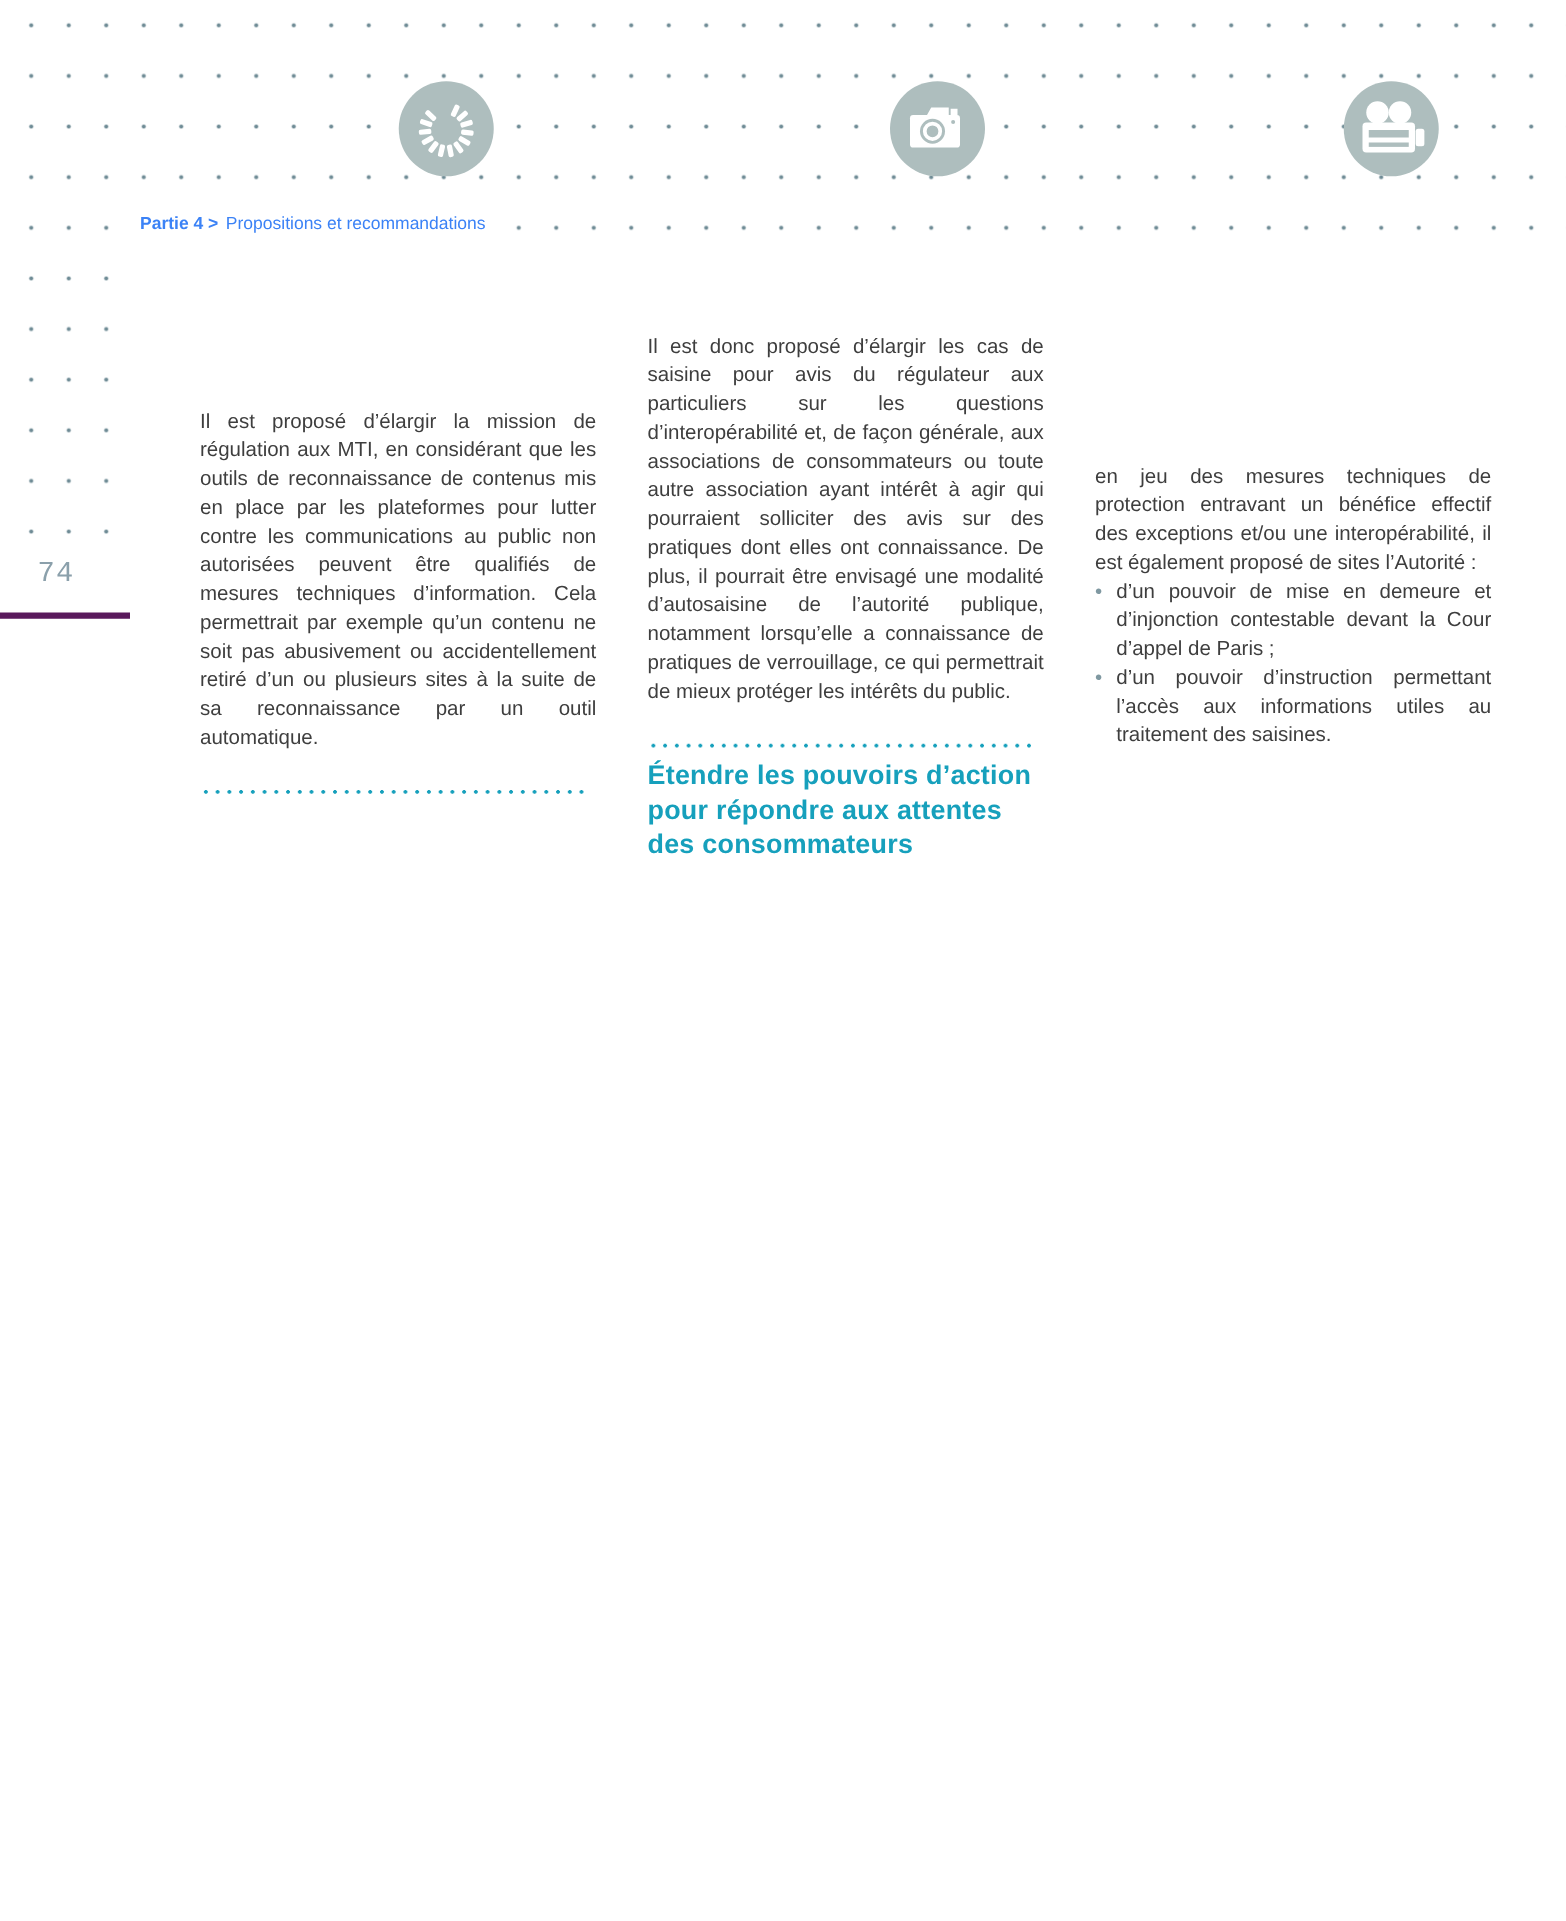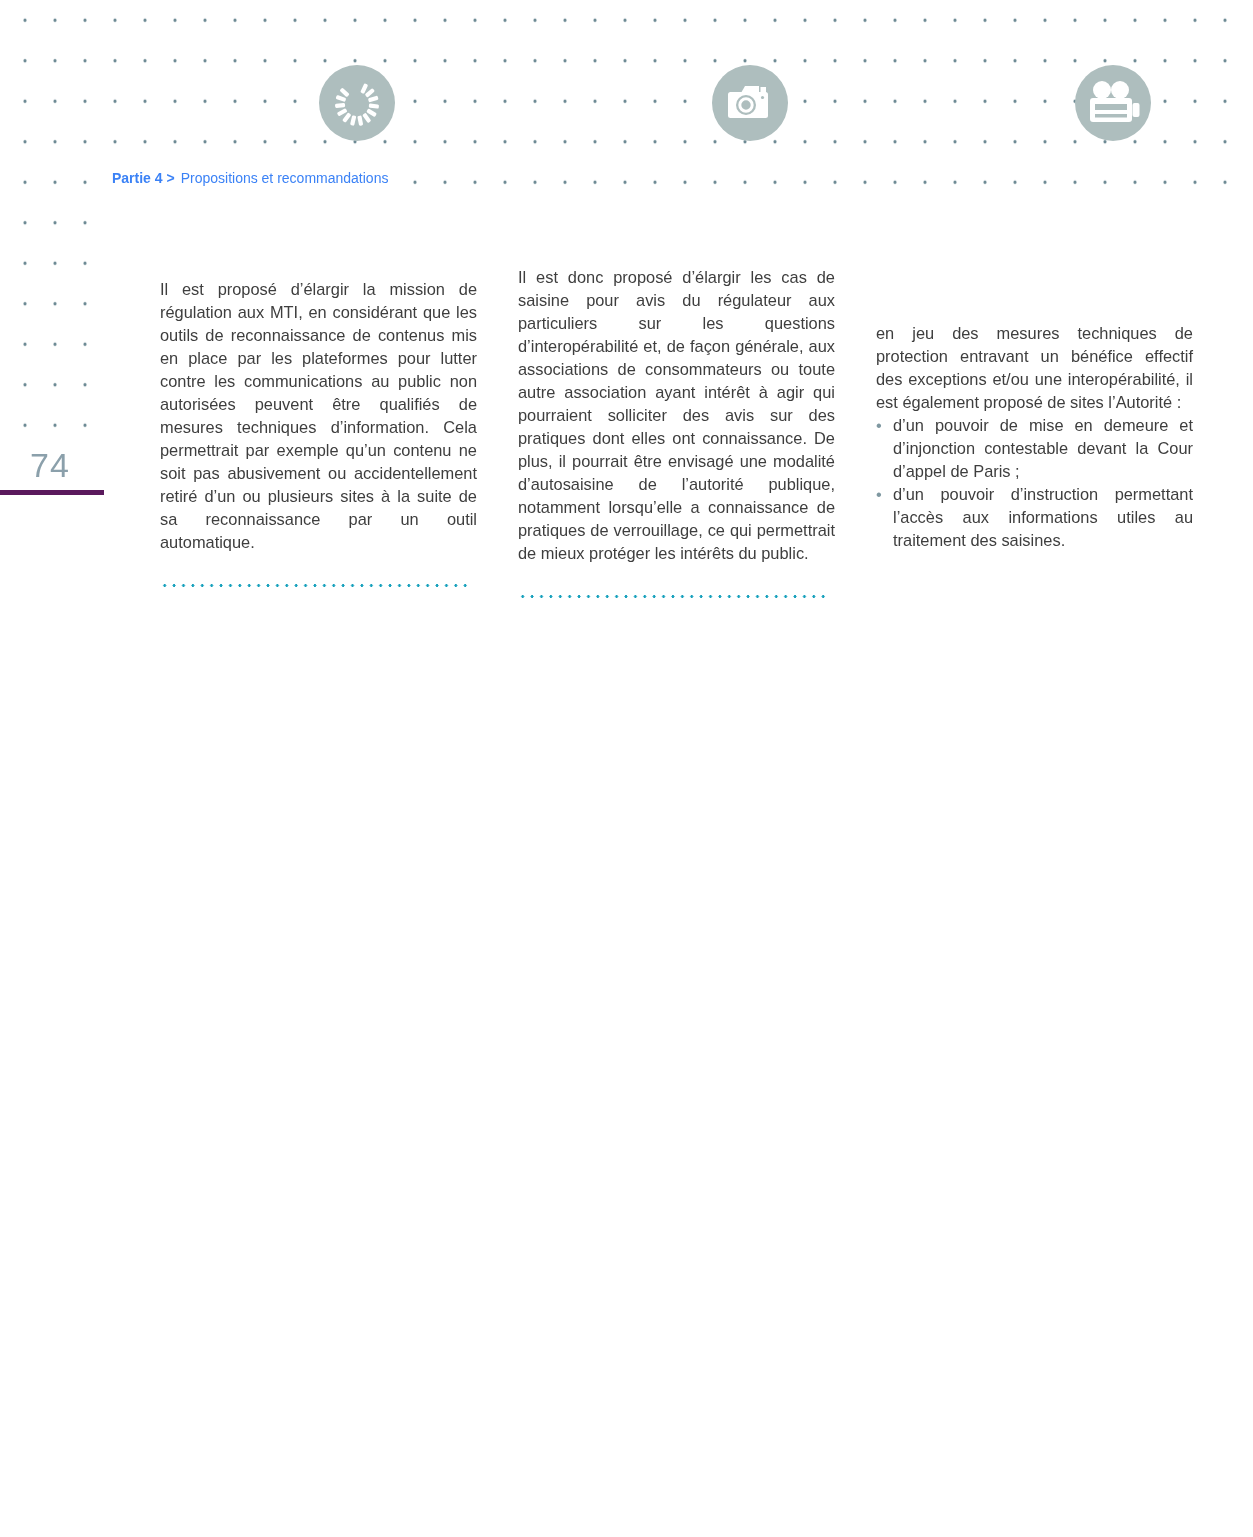--- a/index.html
+++ b/index.html
@@ -28,22 +28,23 @@
   
   .page-header{
     position:absolute;left:100px;top:166px;background:#ffffff;
     padding:4px 14px 4px 12px;font-size:14px;color:#3b82f6;white-space:nowrap;
   }
   .page-header .part-label{font-weight:bold;}
   .page-header .part-title{margin-left:6px;}
 
   
   .page-number{
-    position:absolute;left:30px;top:446px;font-size:34px;color:#8ba0ab;
+    position:absolute;left:30px;top:446px;font-size:23px;color:#8ba0ab;
     letter-spacing:1px;
+    font-family:Liberation Mono, monospace;
   }
   .page-number-rule{
     position:absolute;left:0;top:490px;width:104px;height:5px;background:#5a195c;
   }
 
   
   .content{
     position:absolute;left:160px;top:266px;width:1013px;
     display:flex;gap:41px;align-items:center;
   }
@@ -131,20 +132,23 @@
 <div class="content">
 
   <div class="col">
     <p>Il est proposé d’élargir la mission de régulation aux MTI, en considérant que les outils de reconnaissance de contenus mis en place par les plateformes pour lutter contre les communications au public non autorisées peuvent être qualifiés de mesures techniques d’information. Cela permettrait par exemple qu’un contenu ne soit pas abusivement ou accidentellement retiré d’un ou plusieurs sites à la suite de sa reconnaissance par un outil automatique.</p>
     <div class="dotted-leader"></div>
   </div>
 
   <div class="col">
     <p>Il est donc proposé d’élargir les cas de saisine pour avis du régulateur aux particuliers sur les questions d’interopérabilité et, de façon générale, aux associations de consommateurs ou toute autre association ayant intérêt à agir qui pourraient solliciter des avis sur des pratiques dont elles ont connaissance. De plus, il pourrait être envisagé une modalité d’autosaisine de l’autorité publique, notamment lorsqu’elle a connaissance de pratiques de verrouillage, ce qui permettrait de mieux protéger les intérêts du public.</p>
     <div class="dotted-leader"></div>
+    <h2 class="section-heading">Étendre les pouvoirs d’action
+pour répondre aux attentes
+des consommateurs</h2>
   </div>
 
   <div class="col">
     <p class="intro">en jeu des mesures techniques de protection entravant un bénéfice effectif des exceptions et/ou une interopérabilité, il est également proposé de sites l’Autorité :</p>
     <ul class="bullet-list">
       <li><span class="bullet">•</span><span>d’un pouvoir de mise en demeure et d’injonction contestable devant la Cour d’appel de Paris ;</span></li>
       <li><span class="bullet">•</span><span>d’un pouvoir d’instruction permettant l’accès aux informations utiles au traitement des saisines.</span></li>
     </ul>
   </div>
 

